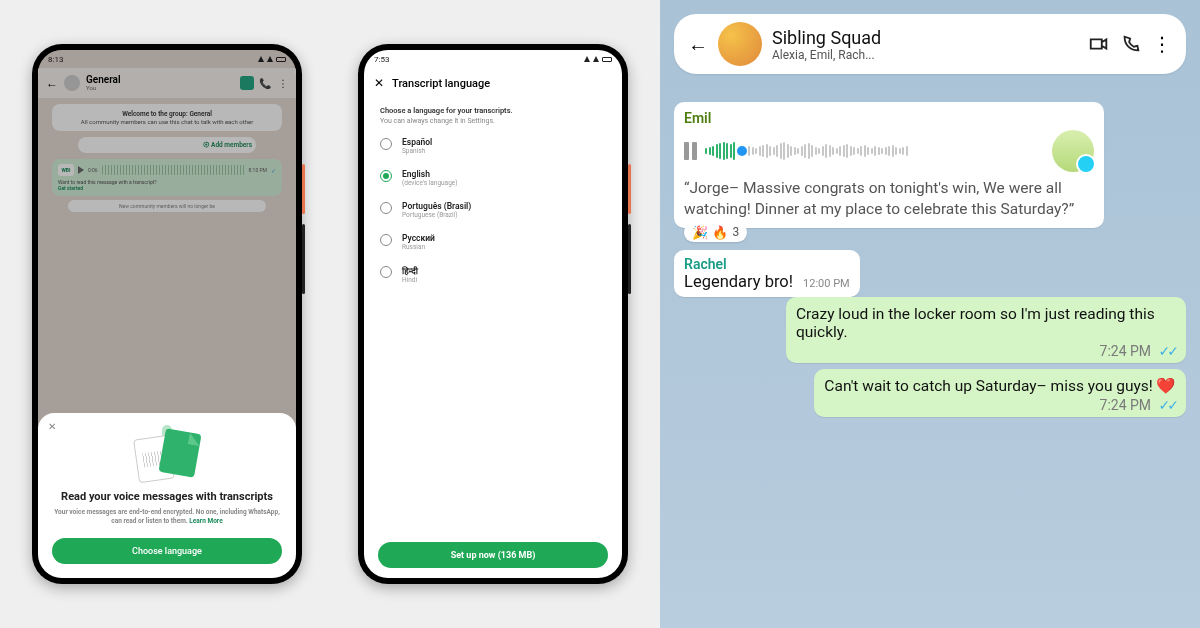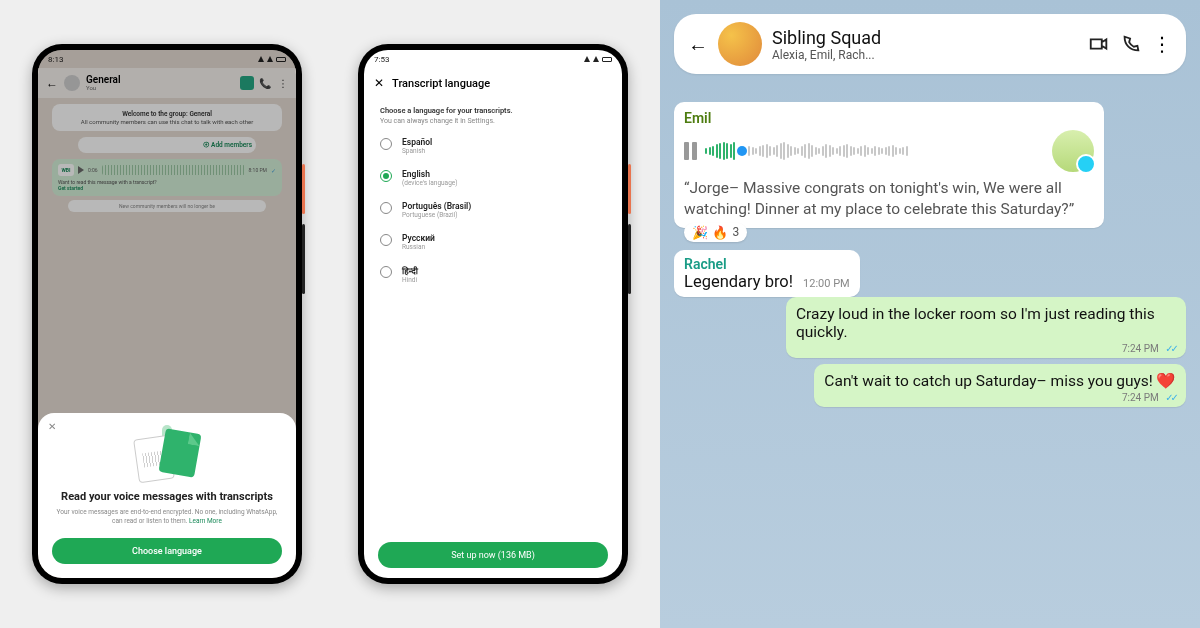--- a/index.html
+++ b/index.html
@@ -41,40 +41,40 @@
   .p1-overlay { position:absolute; inset:0; background:rgba(0,0,0,.28); border-radius:24px;}
   .p1-sheet { position:absolute; left:0; right:0; bottom:0; background:#fff; border-radius:16px 16px 24px 24px; padding:12px 14px 14px; text-align:center; }
   .p1-sheet .close { position:absolute; left:10px; top:8px; font-size:10px; color:#888;}
   .p1-sheet .illus { width:70px; height:55px; margin:4px auto 6px; position:relative;}
   .p1-sheet .illus .doc1 { position:absolute; left:4px; top:8px; width:36px; height:44px; background:#fff; border:1px solid #ccc; border-radius:4px; transform:rotate(-8deg);}
   .p1-sheet .illus .doc1::after { content:""; position:absolute; left:6px; top:14px; right:6px; height:14px; background:repeating-linear-gradient(90deg,#cfcfcf 0 1px,transparent 1px 3px);}
   .p1-sheet .illus .doc2 { position:absolute; right:4px; top:2px; width:36px; height:44px; background:#2fb36c; border-radius:4px; transform:rotate(10deg);}
   .p1-sheet .illus .doc2::after { content:""; position:absolute; right:0; top:0; width:12px; height:12px; background:#5cc98b; clip-path:polygon(0 0,100% 100%,0 100%);}
   .p1-sheet .illus .mic { position:absolute; left:50%; top:-4px; transform:translateX(-50%); width:10px; height:16px; background:#b8e4c9; border-radius:5px;}
   .p1-sheet h3 { font-size:11px; color:#222; line-height:1.25; margin-bottom:5px;}
-  .p1-sheet p { font-size:6.5px; color:#888; line-height:1.35; }
+  .p1-sheet p { font-size:6.5px; color:#888; line-height:1.35;font-weight:bold; }
   .p1-sheet p .lm { color:#1b8a5a;}
   .p1-sheet .cta { margin-top:12px; background:#1fa855; color:#fff; border-radius:18px; padding:8px; font-size:9px; font-weight:500;}
 
   
   .p2-appbar { height:30px; display:flex; align-items:center; gap:8px; padding:0 10px;}
   .p2-appbar .x { font-size:12px;}
   .p2-appbar .t { font-size:11px; font-weight:500;}
   .p2-body { padding:8px 16px;}
   .p2-body .hint1 { font-size:7.5px; font-weight:600; color:#333;}
   .p2-body .hint2 { font-size:7px; color:#888; margin-top:2px;}
   .lang-list { margin-top:12px; display:flex; flex-direction:column; gap:14px;}
   .lang { display:flex; align-items:flex-start; gap:10px;}
   .radio { width:12px; height:12px; border:1.5px solid #888; border-radius:50%; margin-top:1px; flex-shrink:0; display:flex; align-items:center; justify-content:center;}
   .radio.sel { border-color:#1fa855;}
   .radio.sel::after { content:""; width:6px; height:6px; background:#1fa855; border-radius:50%;}
   .lang .ln { font-size:8.5px; font-weight:600; color:#222;}
   .lang .ls { font-size:6.5px; color:#999;}
   .p2-cta-wrap { position:absolute; left:0; right:0; bottom:10px; padding:0 14px;}
-  .p2-cta { background:#1fa855; color:#fff; border-radius:18px; padding:8px; font-size:9px; text-align:center; font-weight:400;}
+  .p2-cta { background:#1fa855; color:#fff; border-radius:18px; padding:8px; font-size:9px; text-align:center; font-weight:700;}
 
   
   .chat-header { margin-top:14px; background:#fff; border-radius:22px; padding:8px 14px; display:flex; align-items:center; gap:10px; box-shadow:0 1px 2px rgba(0,0,0,.08);}
   .chat-header .back { font-size:20px; font-weight:300;}
   .chat-header .gavatar { width:44px; height:44px; border-radius:50%; background:radial-gradient(circle at 30% 30%,#f5c24a,#e0893a);}
   .chat-header .tblock { flex:1;}
   .chat-header .gt { font-size:18px; font-weight:400; color:#111;}
   .chat-header .gs { font-size:12px; color:#555;}
   .chat-header .hico { width:22px; color:#222;}
   .msgs { margin-top:28px; display:flex; flex-direction:column;}
@@ -92,21 +92,21 @@
   .transcript{ color:#555; font-size:15.5px; line-height:1.35; margin-top:6px;}
   .react{ position:absolute; left:10px; bottom:-14px; background:#fff; border-radius:14px; padding:2px 8px; font-size:13px; box-shadow:0 1px 2px rgba(0,0,0,.12); display:flex; align-items:center; gap:4px;}
   .react .cnt{font-size:12px; color:#555;}
   .m-rachel { align-self:flex-start; margin-top:22px; padding:6px 10px;}
   .m-rachel .sender{ color:#1a9c86; font-weight:600; font-size:14px;}
   .m-rachel .row{ display:flex; align-items:baseline; gap:10px;}
   .m-rachel .txt{ font-size:16.5px; color:#111;}
   .m-rachel .ts{ font-size:11px; color:#888;}
   .m-out{ align-self:flex-end; background:#d5f5c6; margin-top:0; max-width:400px; padding:8px 10px 4px;}
   .m-out .txt{ font-size:15.5px; color:#111;}
-  .m-out .meta{ text-align:right; font-size:10px; color:#7a7a7a; margin-top:2px;}
+  .m-out .meta{ text-align:right; font-size:14px; color:#7a7a7a; margin-top:2px;}
   .m-out .ticks{ color:#3db0e8; letter-spacing:-3px; margin-left:4px;}
 </style>
 </head>
 <body>
 
 <div class="left-pane">
 
   <div class="phone">
     <div class="power"></div>
       <div class="vol"></div>

